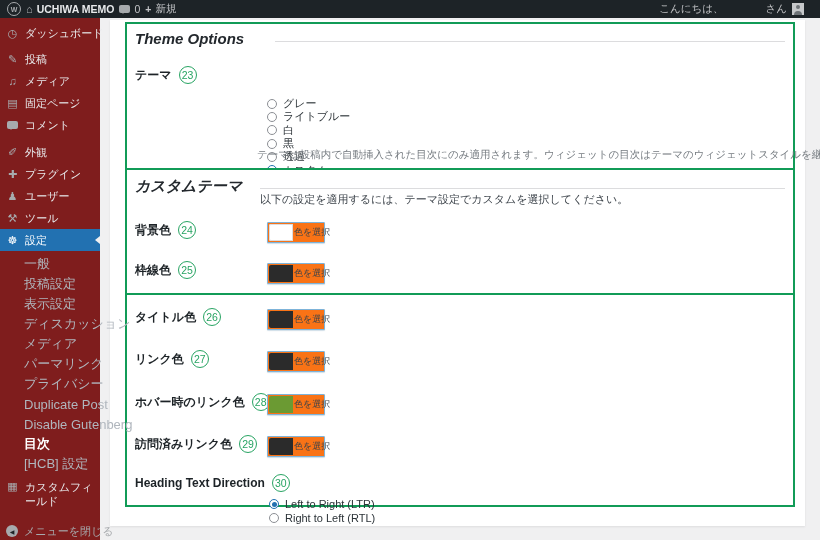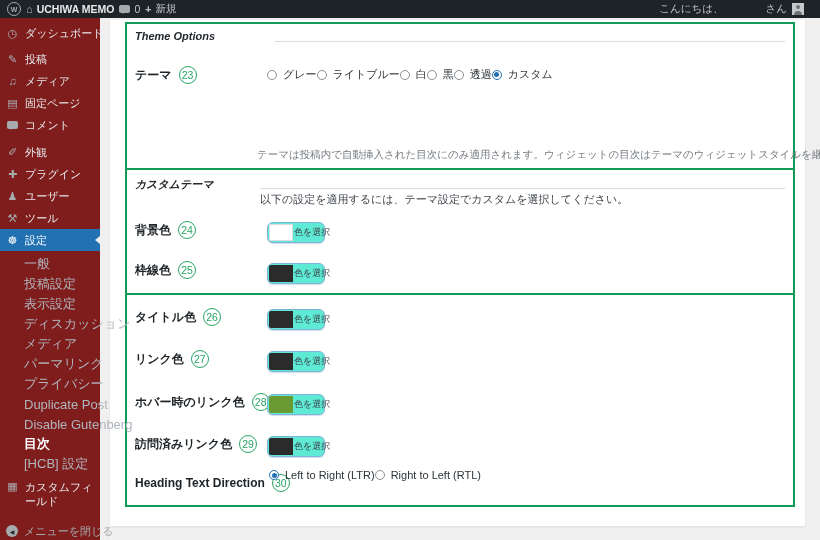--- a/index.html
+++ b/index.html
@@ -56,36 +56,36 @@
   .ic-customfields::before{content:"▦";}
 
   
   .content{position:absolute;left:100px;top:18px;right:0;bottom:0;background:#f0f0f1;}
   .panel{position:absolute;left:10px;top:2px;width:695px;height:506px;background:#fff;box-shadow:0 1px 2px rgba(0,0,0,.08);}
   .gbox{position:absolute;left:15px;width:670px;border:2px solid var(--box-border);box-sizing:border-box;background:#fff;}
   .box1{top:2px;height:148px;}
   .box2{top:148px;height:127px;}
   .box3{top:273px;height:214px;}
 
-  .sec-title{position:absolute;left:8px;font-size:11px;font-weight:bold;font-style:italic;color:#23282d;}
+  .sec-title{position:absolute;left:8px;font-size:15px;font-weight:bold;font-style:italic;color:#23282d;}
   .rule{position:absolute;height:1px;background:#dcdcde;}
   .field-label{position:absolute;left:8px;display:flex;align-items:center;font-size:12px;font-weight:bold;color:#1d2327;}
   .badge{display:inline-flex;align-items:center;justify-content:center;width:16px;height:16px;border:1.5px solid var(--badge);border-radius:50%;color:var(--badge);font-size:10.5px;font-weight:normal;margin-left:7px;flex:none;}
 
-  .radio-list{position:absolute;display:flex;flex-direction:row;}
+  .radio-list{position:absolute;display:flex;flex-direction:column;margin-top:29px;}
   .radio-row{display:flex;align-items:center;gap:6px;height:13.3px;cursor:pointer;}
   .radio-row.tall{height:14px;}
   .radio{width:10px;height:10px;border:1px solid #8c8f94;border-radius:50%;background:#fff;box-sizing:border-box;flex:none;position:relative;}
   .radio.checked{border-color:var(--active-menu);}
   .radio.checked::after{content:"";position:absolute;inset:1.5px;border-radius:50%;background:var(--active-menu);}
   .radio-lbl{font-size:11px;color:#2c3338;white-space:nowrap;}
   .help{position:absolute;font-size:10.5px;color:#757b80;white-space:nowrap;}
   .desc{position:absolute;font-size:11px;color:#3c434a;white-space:nowrap;}
 
-  .color-btn{position:absolute;display:flex;align-items:center;width:58px;height:21px;border:1px solid var(--btn-border);border-radius:6px;background:#5eead4;box-sizing:border-box;cursor:pointer;box-shadow:0 1px 1px rgba(120,160,190,.35);}
+  .color-btn{position:absolute;display:flex;align-items:center;width:58px;height:21px;border:1px solid var(--btn-border);border-radius:1px;background:#f97316;box-sizing:border-box;cursor:pointer;box-shadow:0 1px 1px rgba(120,160,190,.35);}
   .swatch{width:24px;height:17px;margin:1px;border-radius:2px 0 0 2px;flex:none;}
   .swatch.light{box-shadow:inset 0 0 0 1px #dcdcde;}
   .cb-lbl{flex:1;text-align:center;font-size:9px;color:#3c434a;white-space:nowrap;}
 </style>
 </head>
 <body>
 
 <div class="screen">
 
   <div class="adminbar">

